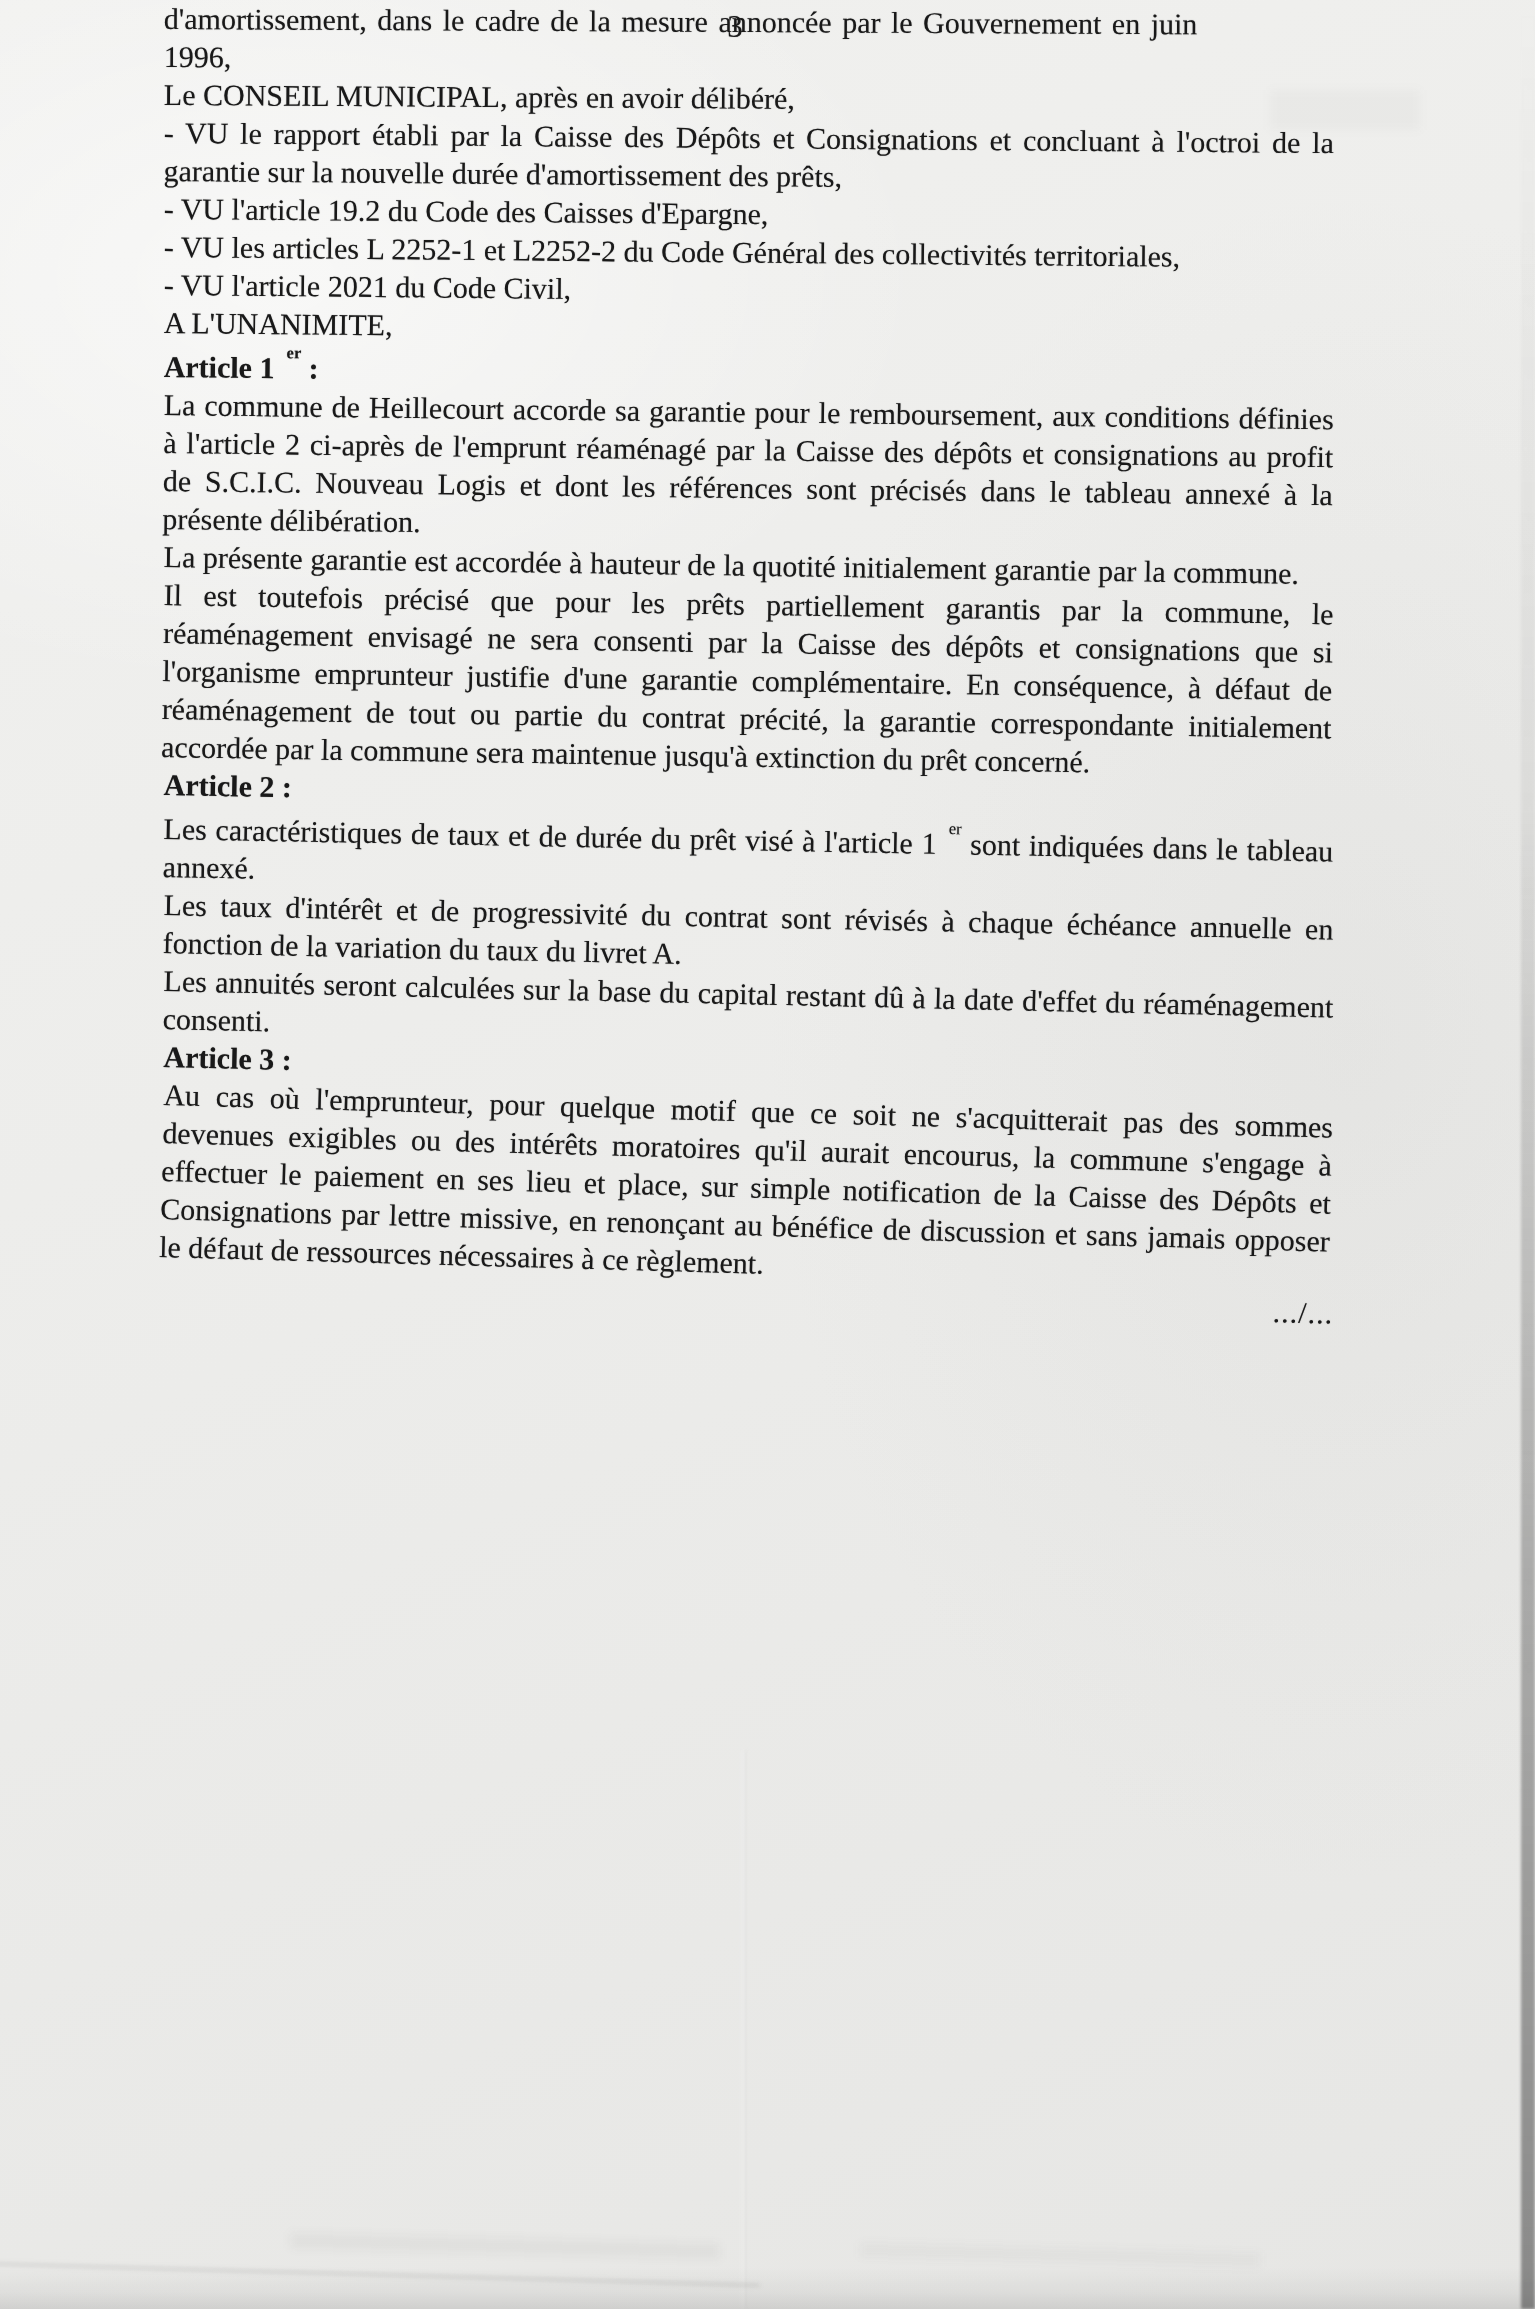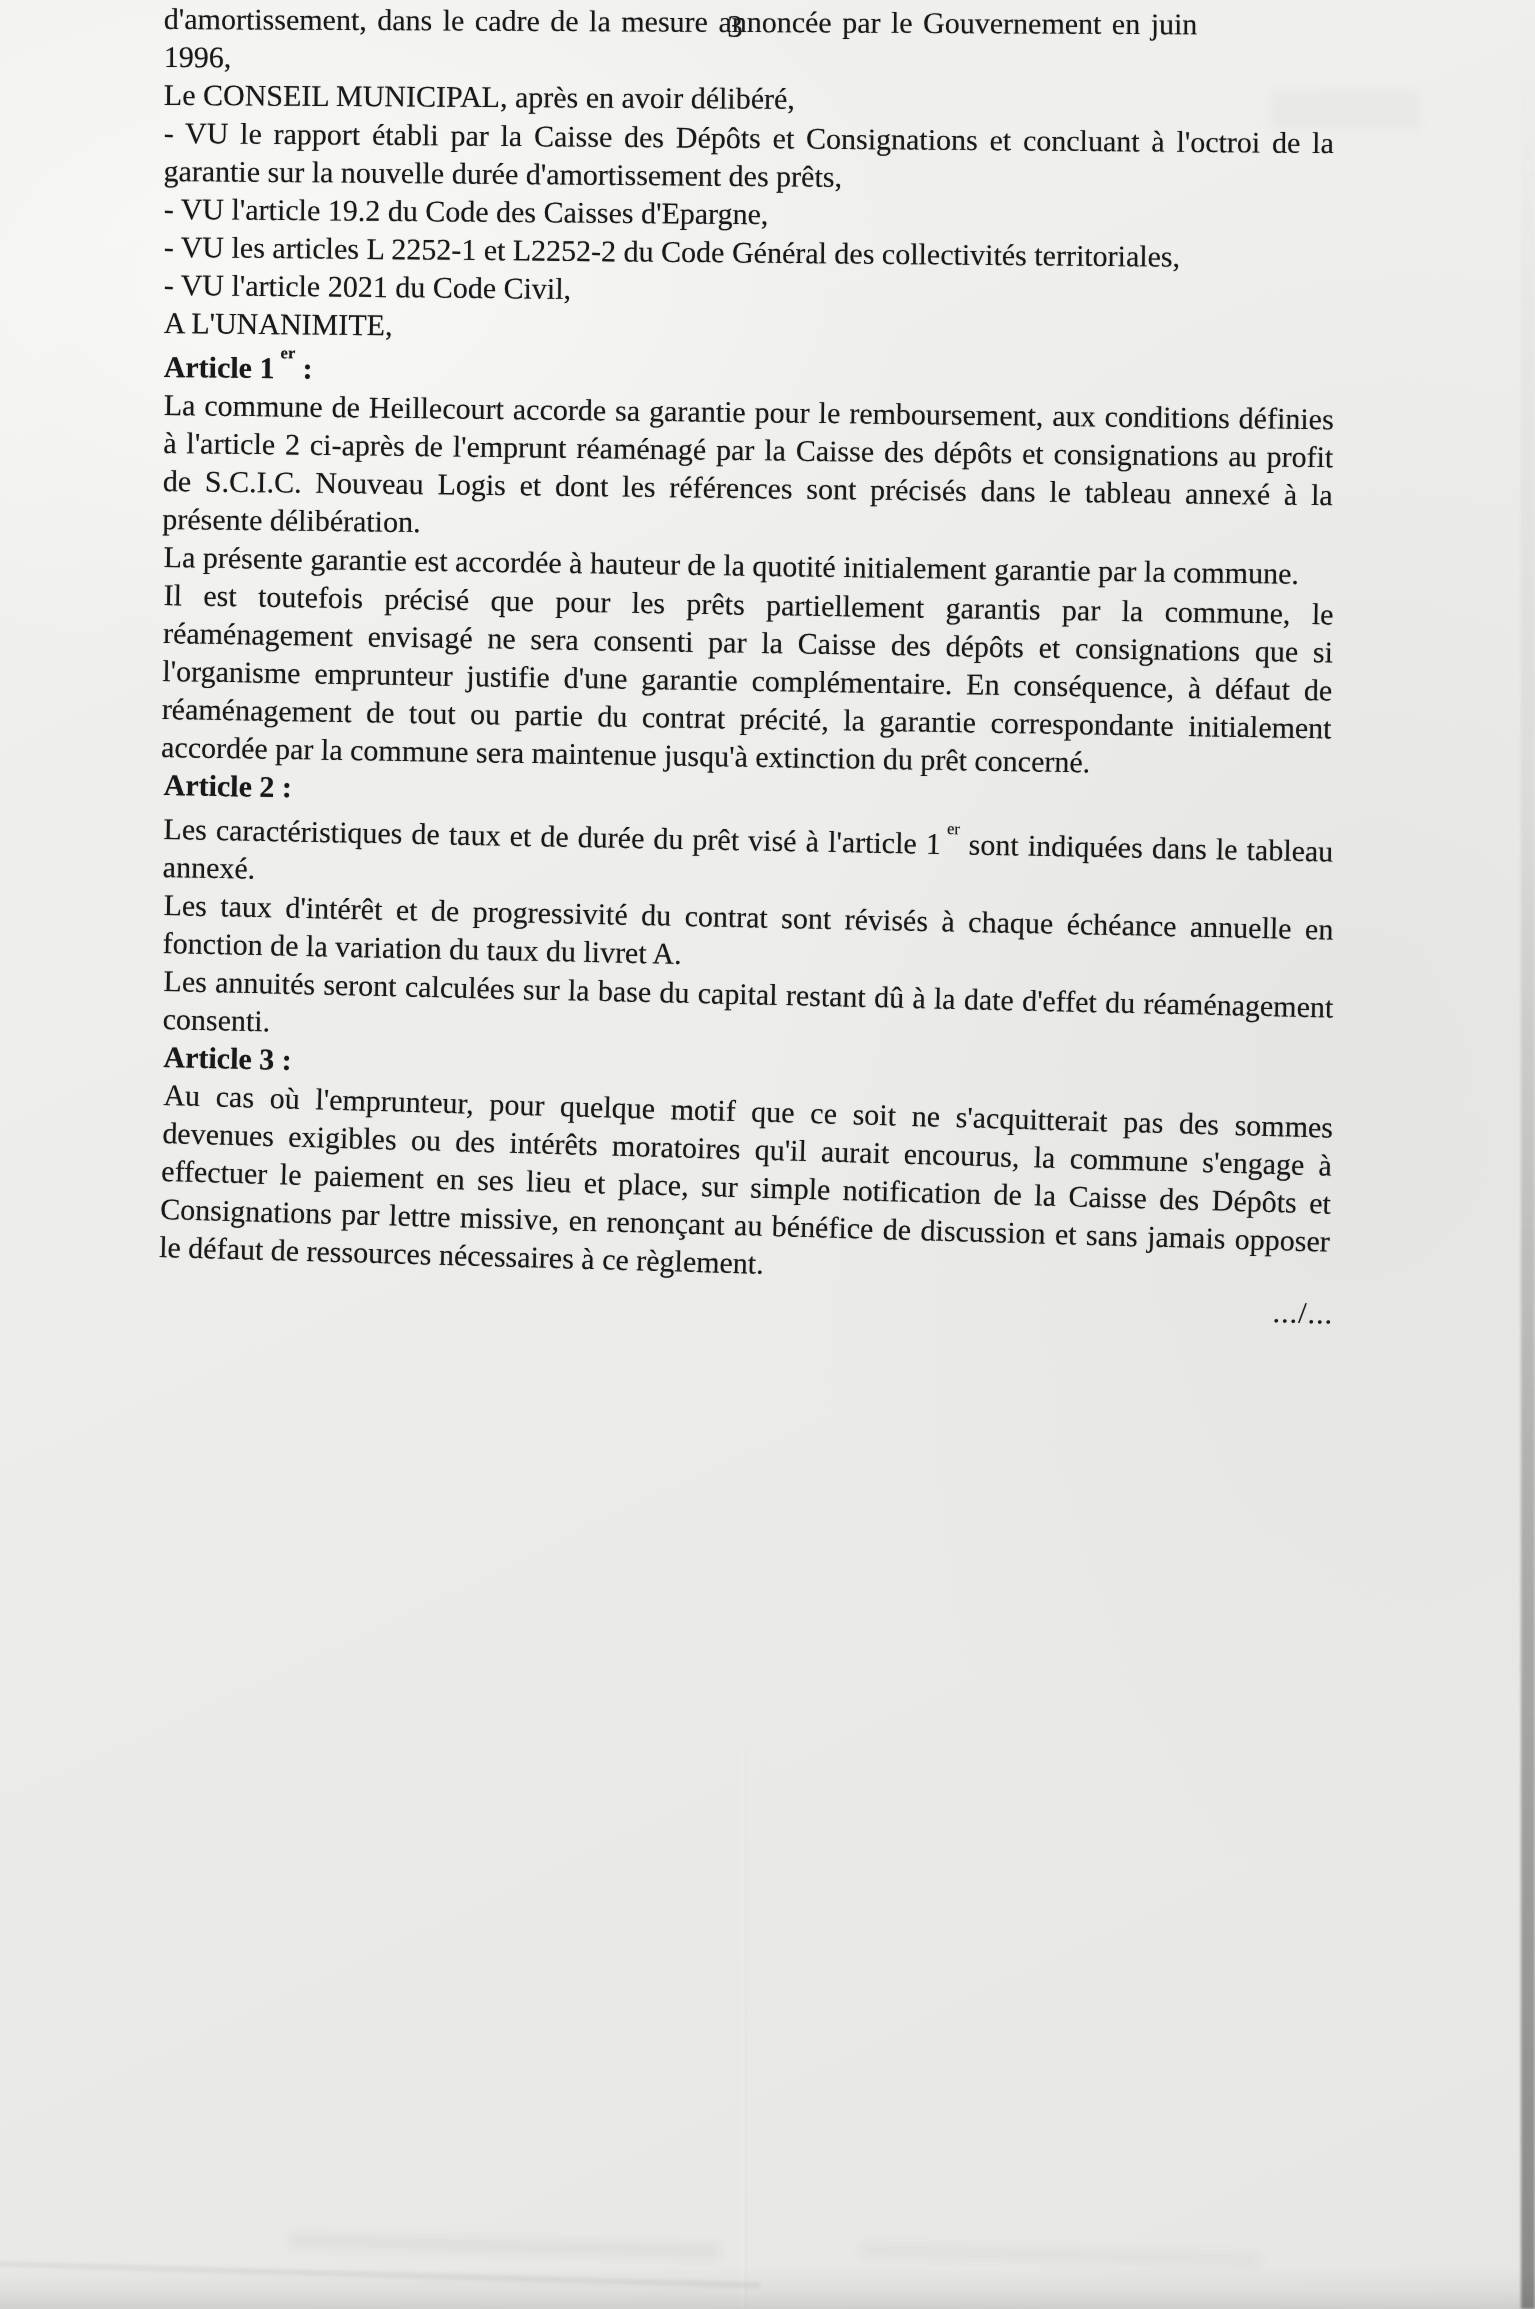--- a/index.html
+++ b/index.html
@@ -47,21 +47,21 @@
   }
   .heading {
     font-weight: bold;
     font-size: 30px;
     text-align: left;
   }
   sup.ord {
     font-size: 0.55em;
     position: relative;
     top: -0.55em;
-    margin-left: 6px;
+    margin-left: 12px;
     letter-spacing: 0;
   }
   
   .s-intro      { margin-top: 112px; transform: rotate(0.30deg); word-spacing: 3px; }
   .s-conseil    { margin-top: 54px;  margin-left: 413px; text-align: left; transform: rotate(0.35deg); }
   .s-vu1        { margin-top: 40px;  transform: rotate(0.50deg); }
   .s-vu2        { margin-top: 46px;  transform: rotate(0.50deg); }
   .s-vu3        { margin-top: 43px;  transform: rotate(0.55deg); }
   .s-vu4        { margin-top: 37px;  transform: rotate(0.55deg); }
   .s-unanimite  { margin-top: 50px;  margin-left: 570px; text-align: left; transform: rotate(0.60deg); }

